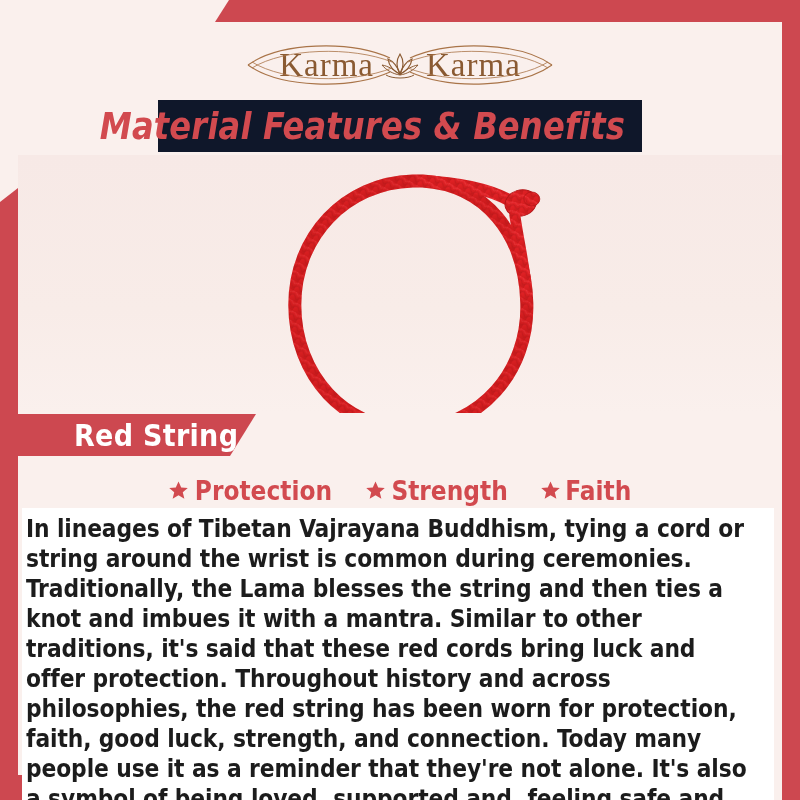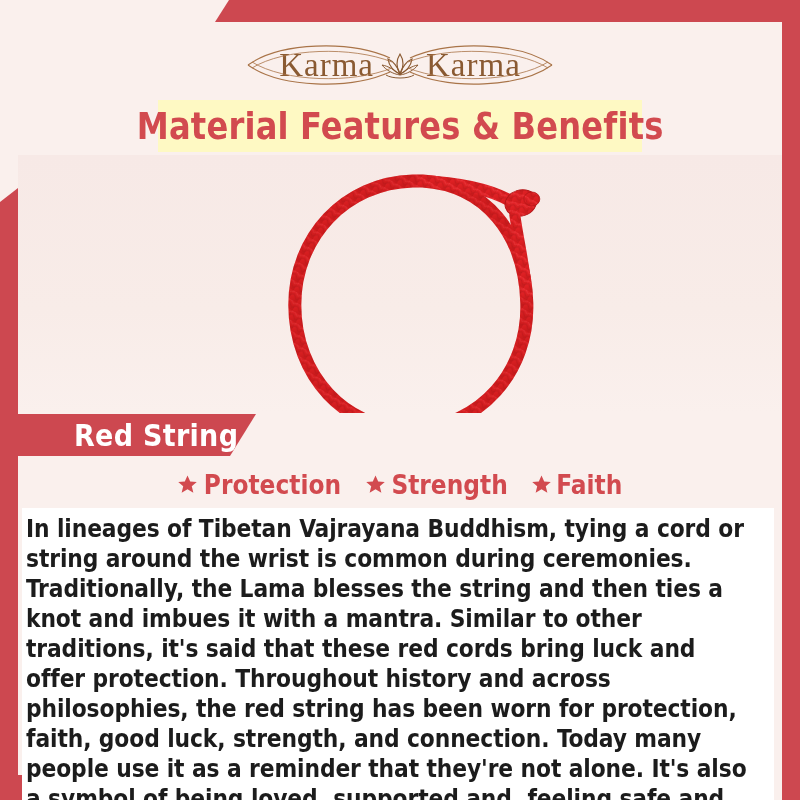--- a/index.html
+++ b/index.html
@@ -98,24 +98,25 @@
     pointer-events: none;
   }
 
   
   .title-banner {
     position: absolute;
     top: 100px;
     left: 158px;
     width: 484px;
     height: 52px;
-    background: #fef9c3;
-    display: flex;
-    align-items: center;
-    justify-content: center;
+    background: #0f172a;
+    display: flex;
+    align-items: center;
+    justify-content: flex-end;
+    font-style: italic;
   }
   .title-text {
     font-family: "Liberation Sans Narrow", "DejaVu Sans Condensed", "Liberation Sans", sans-serif;
     font-weight: bold;
     font-size: 38px;
     color: #d24a4f;
     letter-spacing: 0.2px;
     transform: scaleX(0.94);
     white-space: nowrap;
   }
@@ -162,23 +163,23 @@
   }
 
   
   .benefits {
     position: absolute;
     top: 462px;
     left: 18px;
     width: 764px;
     height: 44px;
     display: flex;
-    align-items: center;
+    align-items: flex-end;
     justify-content: center;
-    gap: 11px;
+    gap: 20px;
   }
   .benefit {
     display: flex;
     align-items: center;
     gap: 3px;
     padding: 0 5px;
   }
   .star-icon {
     width: 21px;
     height: 21px;

